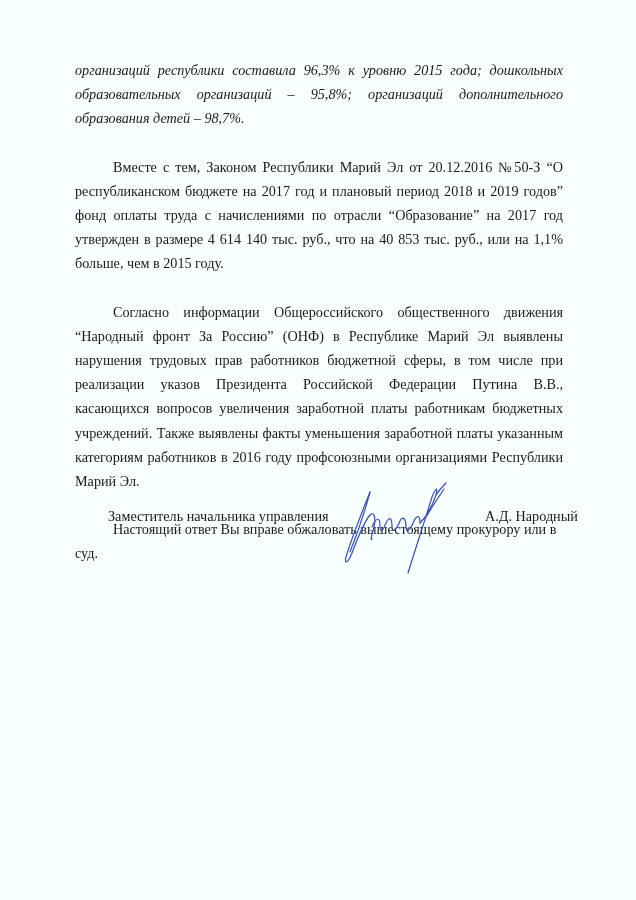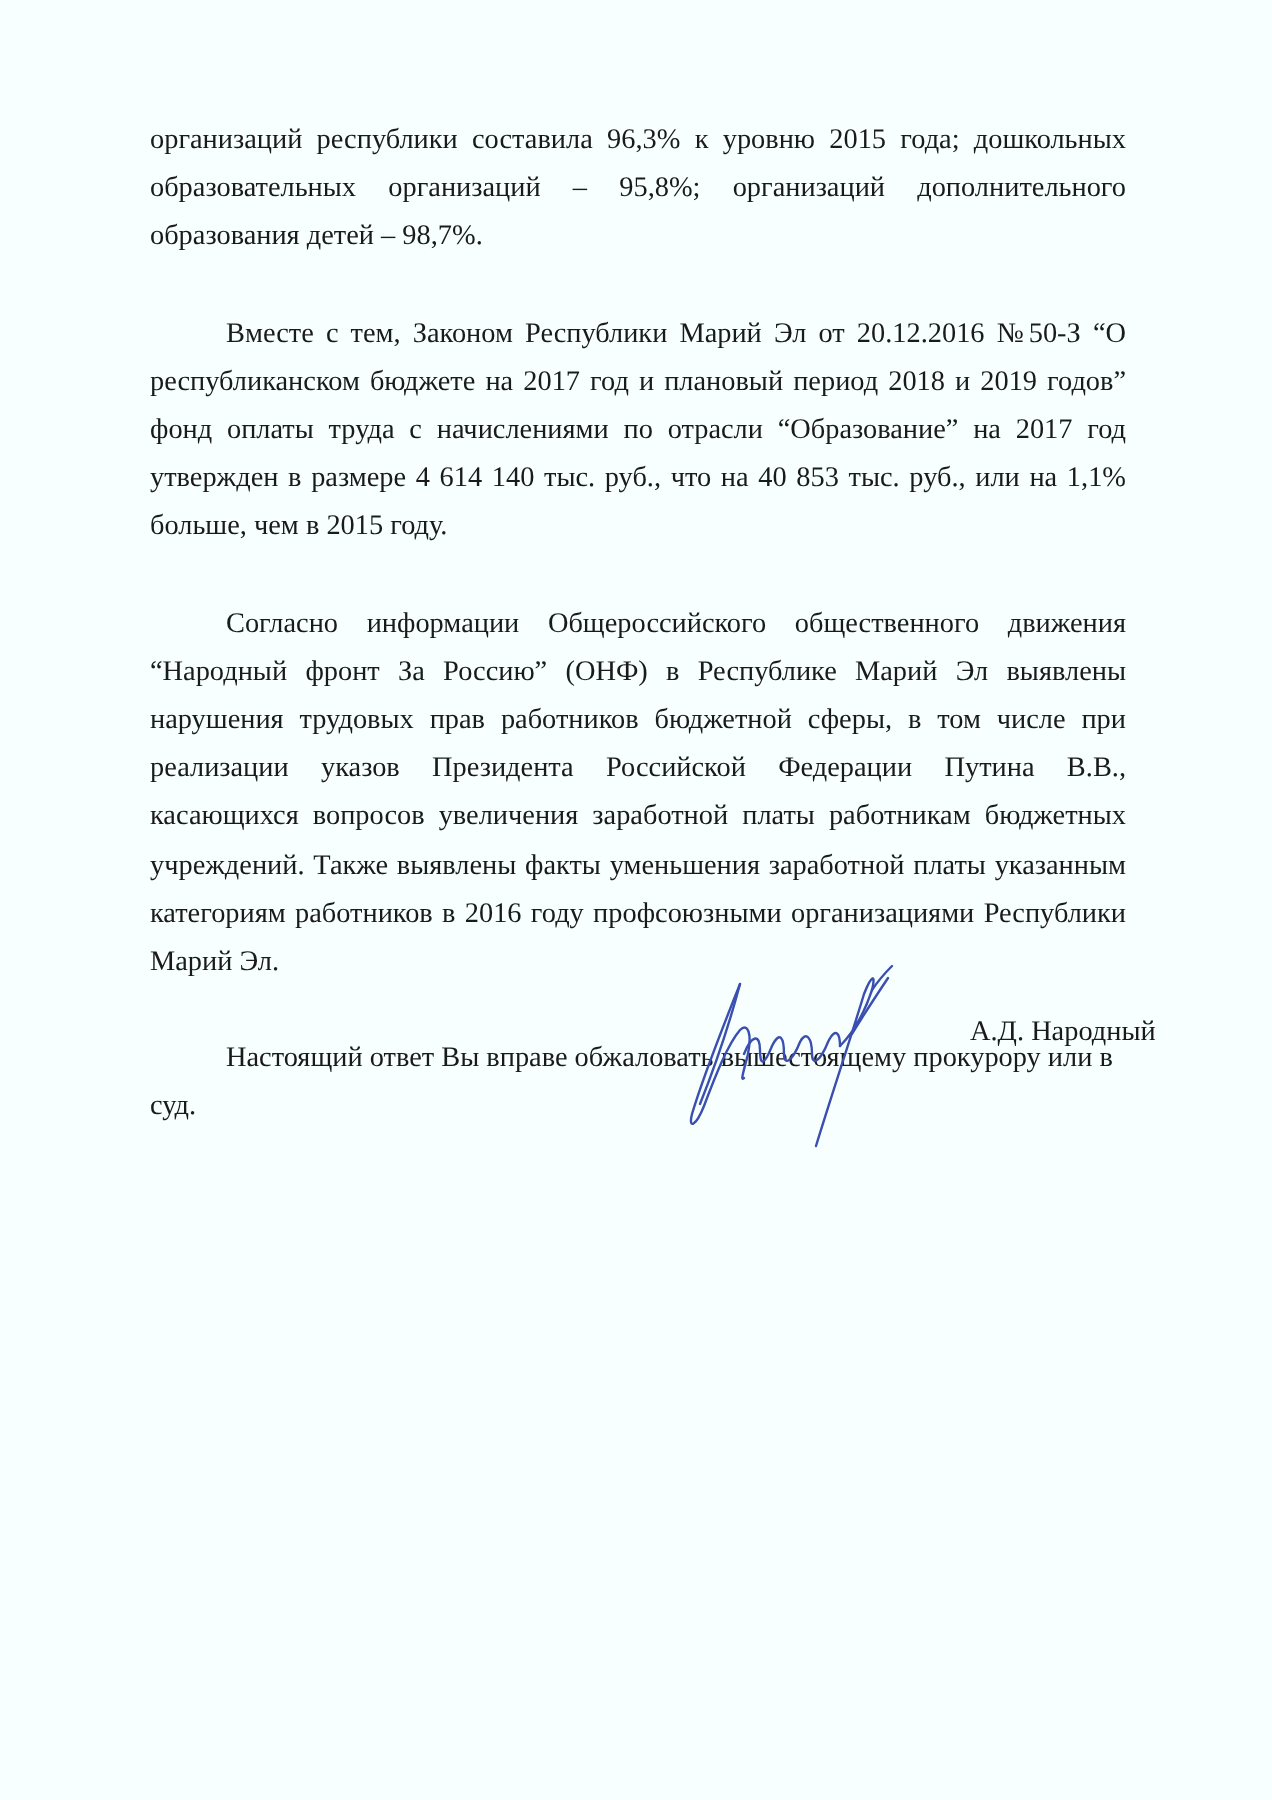--- a/index.html
+++ b/index.html
@@ -26,20 +26,21 @@
     line-height: 24.2px;
     text-align: justify;
     margin: 0 0 24px 0;
     hyphens: none;
   }
   .para.indent {
     text-indent: 38px;
   }
   .para.first {
     text-indent: 0;
+    font-style: italic;
   }
   .closing {
     font-size: 14.2px;
     line-height: 24px;
     margin: 0;
     text-indent: 38px;
   }
   .sign-block {
     position: absolute;
     left: 108px;
@@ -72,20 +73,21 @@
 <body>
 
 <div class="page">
   <p class="para first">организаций республики составила 96,3% к уровню 2015 года; дошкольных образовательных организаций – 95,8%; организаций дополнительного образования детей – 98,7%.</p>
   <p class="para indent">Вместе с тем, Законом Республики Марий Эл от 20.12.2016 №50-З “О республиканском бюджете на 2017 год и плановый период 2018 и 2019 годов” фонд оплаты труда с начислениями по отрасли “Образование” на 2017 год утвержден в размере 4 614 140 тыс. руб., что на 40 853 тыс. руб., или на 1,1% больше, чем в 2015 году.</p>
   <p class="para indent">Согласно информации Общероссийского общественного движения “Народный фронт За Россию” (ОНФ) в Республике Марий Эл выявлены нарушения трудовых прав работников бюджетной сферы, в том числе при реализации указов Президента Российской Федерации Путина В.В., касающихся вопросов увеличения заработной платы работникам бюджетных учреждений. Также выявлены факты уменьшения заработной платы указанным категориям работников в 2016 году профсоюзными организациями Республики Марий Эл.</p>
   <p class="closing">Настоящий ответ Вы вправе обжаловать вышестоящему прокурору или в суд.</p>
 </div>
 
 <div class="sign-block">
+  <span class="sign-position">Заместитель начальника  управления</span>
   <svg class="signature" viewBox="0 0 150 110" xmlns="http://www.w3.org/2000/svg">
     <g fill="none" stroke="#3a4fb0" stroke-width="1.2" stroke-linecap="round" stroke-linejoin="round">
 
       <path d="M30 15 C 22 35, 12 60, 6 80 C 4 88, 8 86, 12 76 C 18 60, 24 45, 30 38 C 34 34, 36 40, 34 50 C 32 58, 30 64, 32 62"></path>
       <path d="M30 15 C 26 30, 18 55, 10 75"></path>
 
       <path d="M32 50 C 36 40, 40 40, 40 48 C 40 56, 42 56, 46 46 C 50 38, 52 42, 52 50 C 52 56, 56 54, 60 44 C 63 38, 66 42, 66 50 C 66 56, 70 54, 74 44 C 78 36, 80 40, 80 46"></path>
 
       <path d="M80 46 C 86 40, 92 30, 96 18 C 98 10, 96 10, 92 20 C 86 40, 76 70, 68 96"></path>
       <path d="M96 18 C 100 12, 104 8, 106 6"></path>

